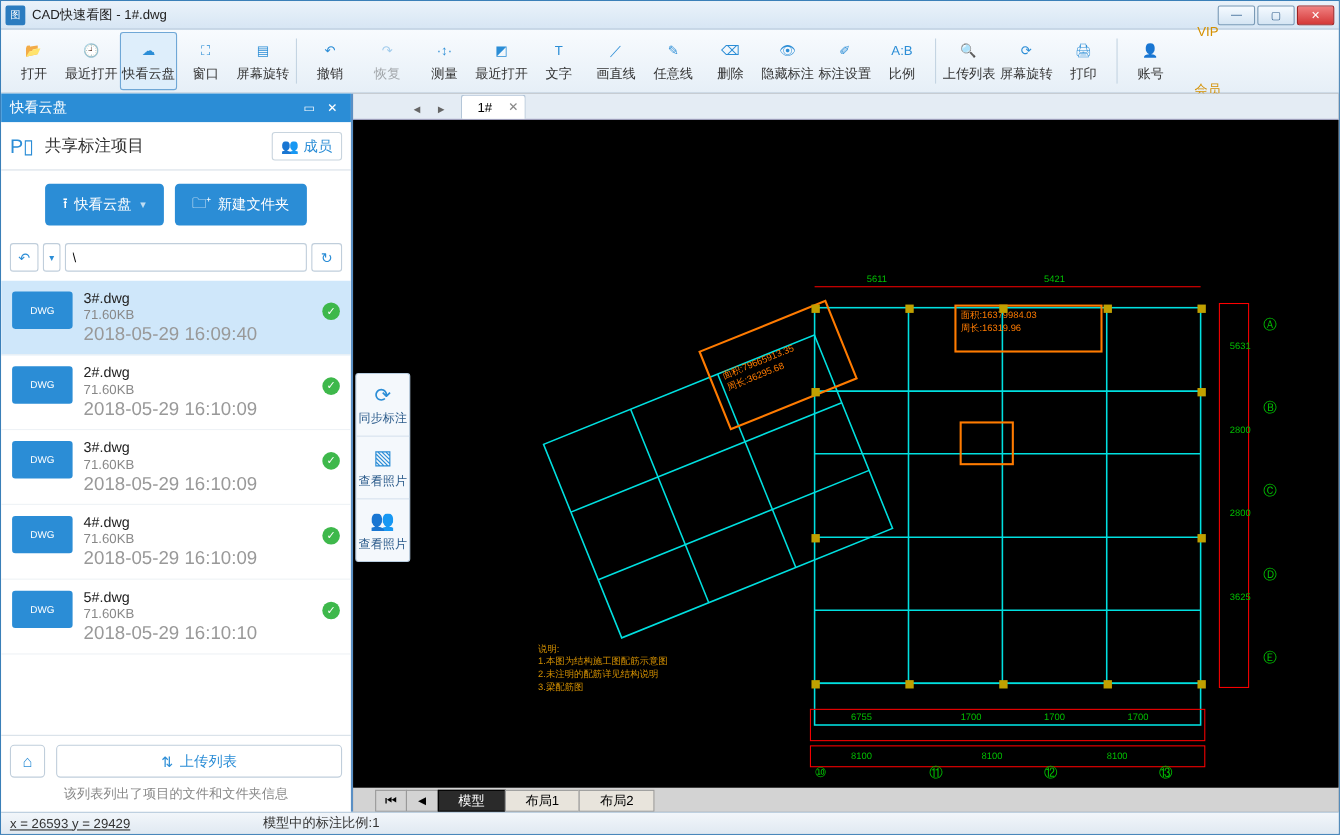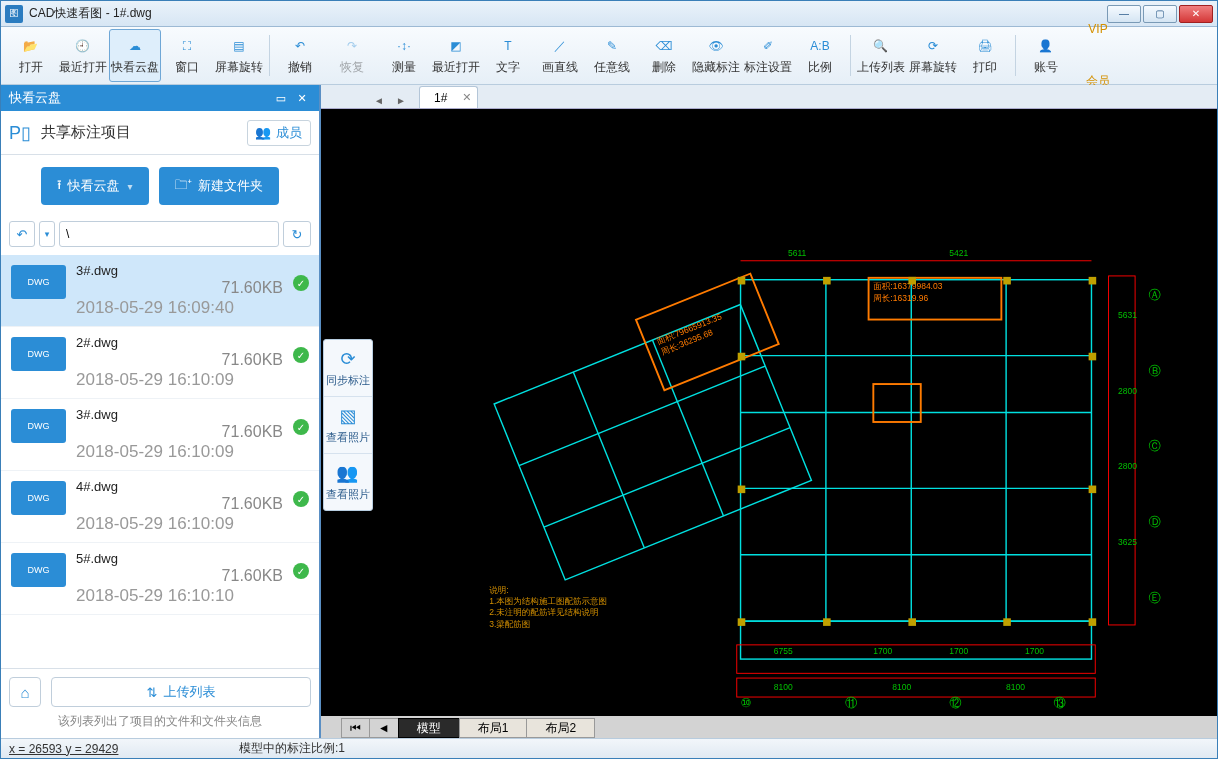--- a/index.html
+++ b/index.html
@@ -39,21 +39,21 @@
 .undo.dd{width:16px;font-size:9px;}
 .pathinput{flex:1;height:26px;border:1px solid #c0cedb;border-radius:3px;padding:0 6px;font-size:12px;}
 .refresh{width:28px;height:26px;border:1px solid #c0cedb;border-radius:3px;display:flex;align-items:center;justify-content:center;color:#2b8dd6;font-size:13px;}
 
 .filelist{flex:1;overflow:auto;}
 .frow{display:flex;padding:8px 10px;border-bottom:1px solid #eef2f6;align-items:flex-start;gap:10px;position:relative;}
 .frow.sel{background:#cfe7fa;}
 .fico{width:55px;height:34px;background:#2b8dd6;border-radius:3px;display:flex;align-items:center;justify-content:center;color:#fff;font-size:9px;flex-shrink:0;margin-top:2px;}
 .finfo{flex:1;display:flex;flex-direction:column;gap:1px;}
 .fname{font-size:13px;color:#222;}
-.fsize{font-size:16px;color:#888;text-align:right;}
+.fsize{font-size:12px;color:#888;}
 .fdate{font-size:17px;color:#999;}
 .fcheck{width:16px;height:16px;border-radius:50%;background:#3eb84b;color:#fff;font-size:10px;display:flex;align-items:center;justify-content:center;margin-top:12px;}
 
 .sidefoot{border-top:1px solid #d8e0e8;padding:8px;display:flex;flex-direction:column;gap:6px;align-items:center;}
 .footrow{display:flex;width:100%;gap:10px;align-items:center;}
 .homebtn{width:32px;height:30px;border:1px solid #c0cedb;border-radius:4px;display:flex;align-items:center;justify-content:center;color:#2b8dd6;font-size:15px;}
 .uplist{flex:1;height:30px;border:1px solid #c0cedb;border-radius:4px;display:flex;align-items:center;justify-content:center;font-size:13px;color:#2b8dd6;gap:6px;}
 .footnote{font-size:12px;color:#888;}
 
 .canvas-area{flex:1;display:flex;flex-direction:column;background:#7c7c7c;min-width:0;}

